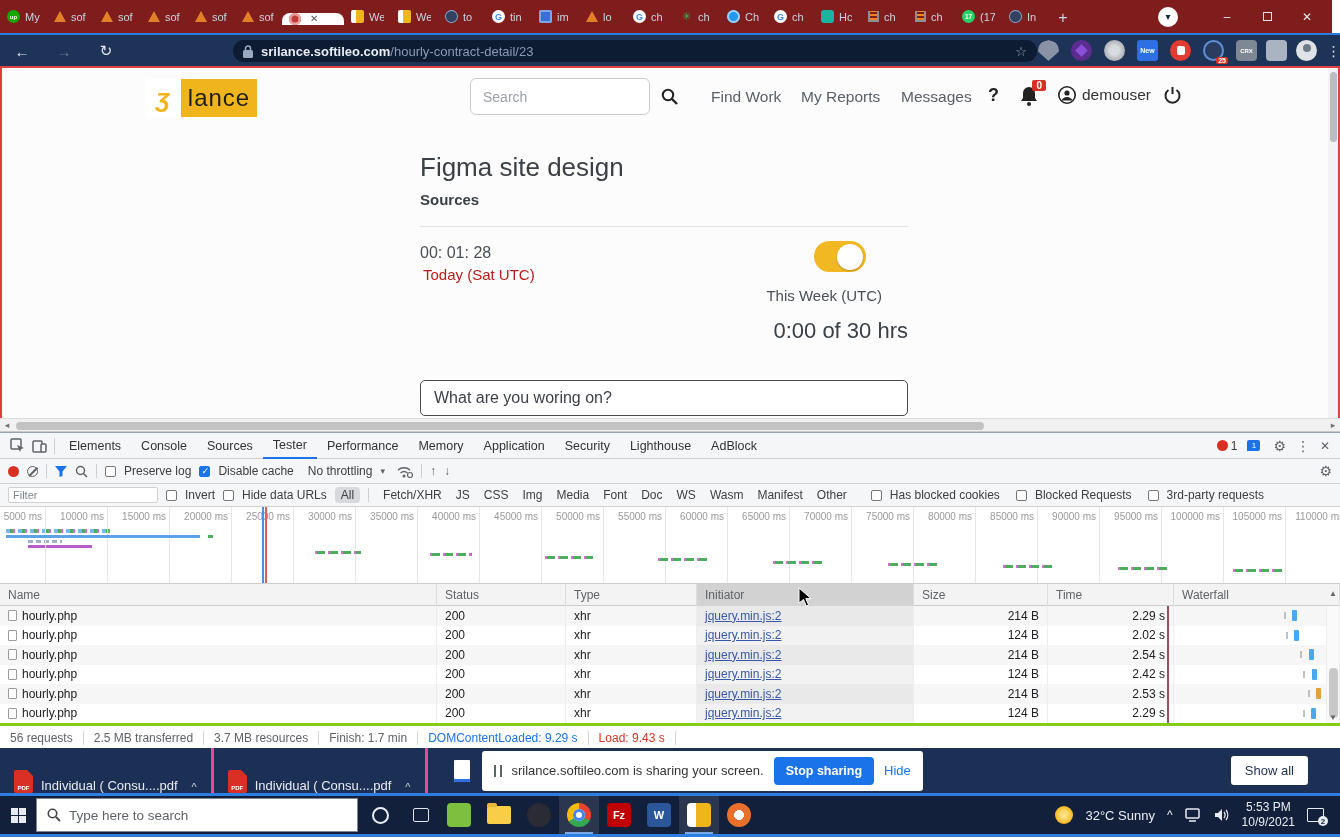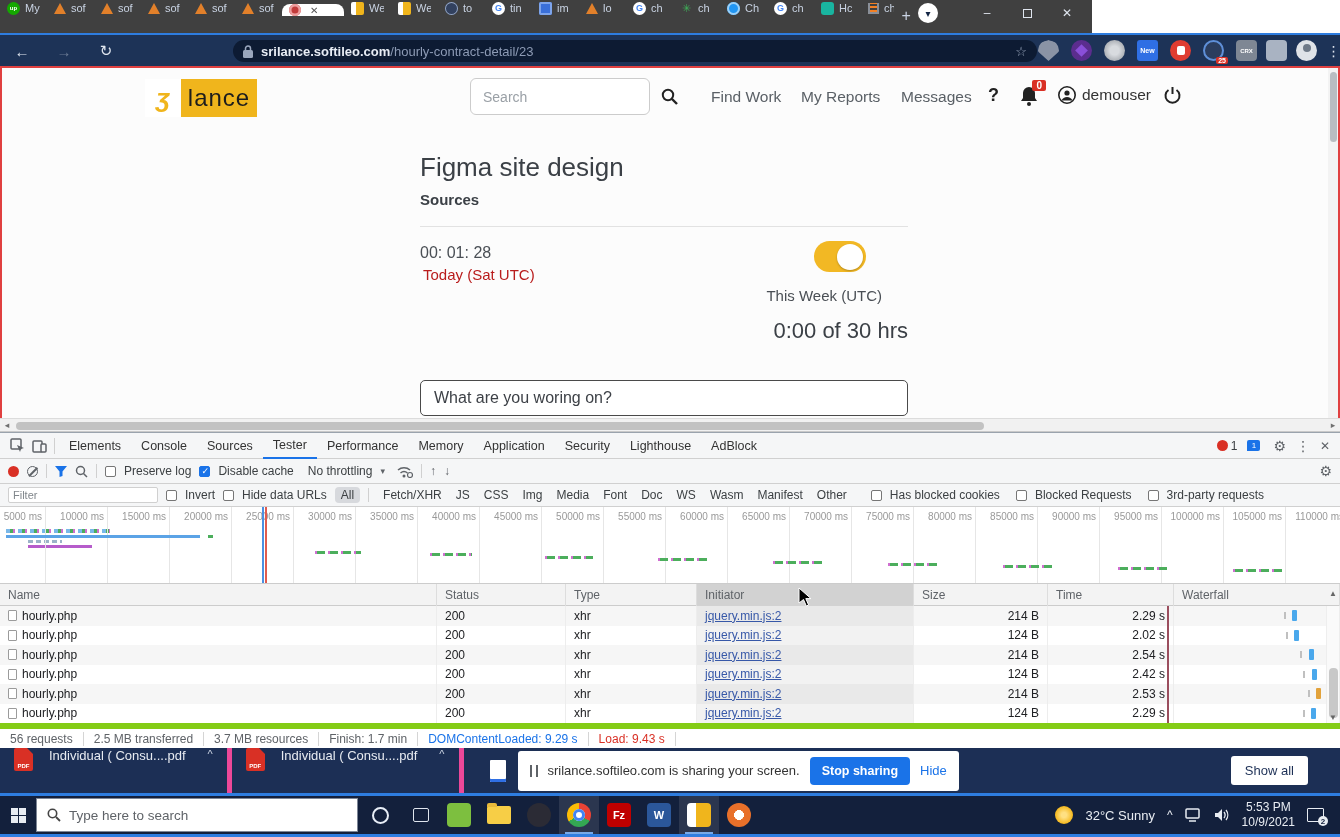--- a/index.html
+++ b/index.html
@@ -1,20 +1,20 @@
 <!DOCTYPE html>
 <html><head>
 <meta charset="utf-8">
 <style>
   *{margin:0;padding:0;box-sizing:border-box}
   body{font-family:"Liberation Sans",sans-serif;background:#000}
   .root{position:relative;width:1340px;height:837px;overflow:hidden;background:#fff;font-family:"Liberation Sans",sans-serif}
   .abs{position:absolute}
   
-  .tabbar{left:0;top:0;width:1092px;height:33px;background:#404040;display:flex;align-items:flex-start}
+  .tabbar{left:0;top:0;width:1332px;height:33px;background:#7f1d1d;display:flex;align-items:center}
   .tabs{display:flex;align-items:stretch;overflow:hidden;max-width:1140px}
   .tab{display:flex;align-items:center;gap:5px;padding:0 7px;width:47px;flex:0 0 auto;position:relative;color:#c9d3e3;font-size:11px;cursor:default}
   .tab:not(.active)+.tab:not(.active)::before{content:"";position:absolute;left:0;top:9px;bottom:9px;width:1px;background:#3d5078}
   .tab.active{background:#fff;border-radius:8px 8px 0 0;color:#444;margin-top:4px;width:62px;z-index:2}
   .tab-label{overflow:hidden;white-space:nowrap;max-width:24px}
   .tab-close{font-size:10px;color:#555;margin-left:4px}
   .ic{width:13px;height:13px;flex:0 0 auto;display:flex;align-items:center;justify-content:center;font-size:8px;border-radius:2px}
   .ic-upwork{background:#14a800;border-radius:50%;color:#fff;font-weight:bold;font-size:6px}
   .ic-flame{width:0;height:0;border-left:6px solid transparent;border-right:6px solid transparent;border-bottom:11px solid #e2802a;border-radius:0}
   .ic-record{width:12px;height:12px;border-radius:50%;background:#c23b3b;box-shadow:inset 0 0 0 2.5px #eda0a0}
@@ -109,25 +109,25 @@
   .ncell.init{background:rgba(0,0,0,.05)}
   .ncell.rt{justify-content:flex-end}
   .nlink{color:#3758a8;text-decoration:underline}
   .doc{width:9px;height:11px;border:1px solid #9b9b9b;border-radius:1px;background:#fff;flex:0 0 auto}
   .wf-tick{position:absolute;top:6px;width:2px;height:7px;background:#c0c0c0}
   .wf-bar{position:absolute;top:4px;width:5px;height:11px;border-radius:1px}
   .loadline{position:absolute;left:1167px;top:0;width:2px;height:117px;background:#9b4e5e}
   .dt-scrollcol{position:absolute;left:1326px;top:173px;width:13px;height:117px;background:#fafafa;border-left:1px solid #eee}
   .dt-thumb{position:absolute;left:2px;top:62px;width:9px;height:50px;background:#c8c8c8;border-radius:4px}
   .scr-arrow{position:absolute;font-size:8px;color:#666}
-  .dt-summary{position:absolute;left:0;top:290px;width:1340px;height:26px;background:#fff;border-top:6px solid #84cc16;display:flex;align-items:center;font-size:12px;color:#5f6368}
+  .dt-summary{position:absolute;left:0;top:290px;width:1340px;height:26px;background:#fff;border-top:3px solid #84cc16;display:flex;align-items:center;font-size:12px;color:#5f6368}
   .sum-item{border-right:1px solid #d5d5d5;padding:0 10px;white-space:nowrap}
   
   .dlbar{left:0;top:748px;width:1340px;height:45px;background:#1c2f55;display:flex;align-items:center}
-  .dlitem{display:flex;align-items:flex-start;gap:16px;padding:0 14px;height:100%;border-right:5px solid #ec4899;color:#e8ecf2;font-size:13px}
+  .dlitem{display:flex;align-items:flex-end;gap:8px;padding:0 14px;height:100%;border-right:3px solid #ec4899;color:#e8ecf2;font-size:13px}
   .pdfic{width:19px;height:23px;background:#d93025;border-radius:2px;position:relative;color:#fff;font-size:6px;display:flex;align-items:flex-end;justify-content:center;padding-bottom:2px;font-weight:bold}
   .pdfic::before{content:"";position:absolute;right:0;top:0;border-left:6px solid transparent;border-top:6px solid #1c2f55}
   .dl-caret{color:#cdd6e4;font-size:11px;margin-left:6px}
   .docic{width:16px;height:22px;background:#fff;border-radius:1px;margin:0 12px 0 26px;box-shadow:inset 0 -3px 0 #2f6fe4}
   .sharepanel{display:flex;align-items:center;background:#fff;border-radius:3px;height:40px;padding:0 12px;gap:10px}
   .pausebars{width:8px;height:12px;border-left:2.5px solid #5f6368;border-right:2.5px solid #5f6368}
   .sharetext{font-size:13px;color:#333}
   .stopbtn{background:#1a73e8;color:#fff;font-size:12.5px;font-weight:bold;border:none;border-radius:4px;padding:7px 12px}
   .hidelink{color:#1a73e8;font-size:13px}
   .showall{margin-left:auto;margin-right:32px;background:#fff;color:#1c2f55;font-size:13px;border:none;border-radius:3px;padding:7px 14px}

